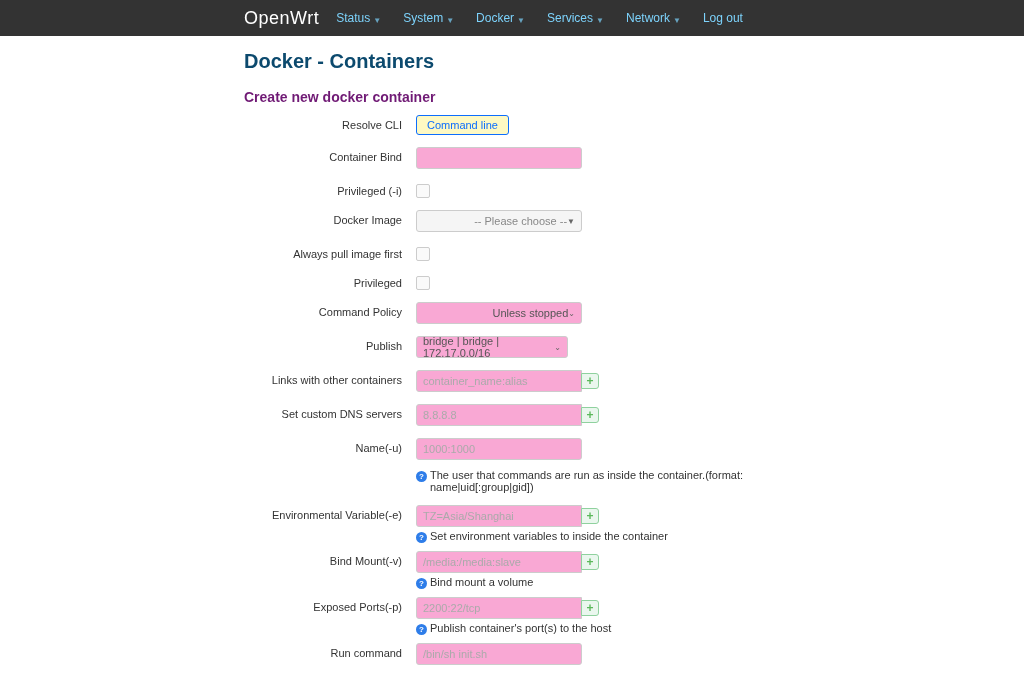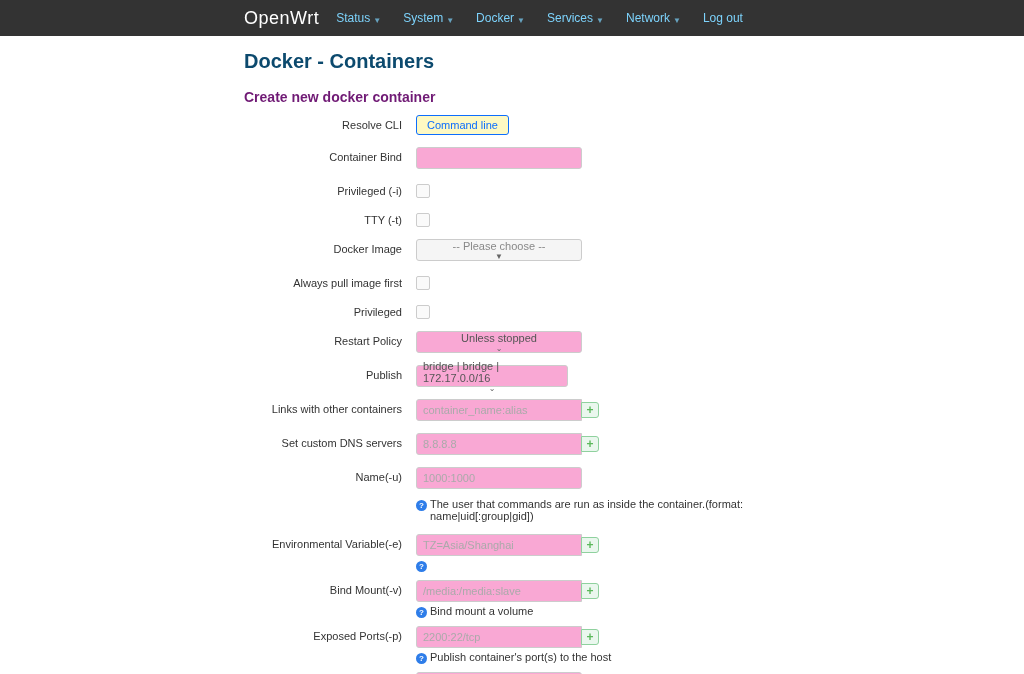--- a/index.html
+++ b/index.html
@@ -19,21 +19,21 @@
 .form-row.tight { margin-bottom: 8px; }
 .form-label { width: 172px; text-align: right; padding-right: 14px; font-size: 11px; color: #333; padding-top: 4px; flex-shrink: 0; }
 .form-control-wrap { flex: 1; }
 
 .btn-outline { border: 1px solid #0d6efd; color: #0d6efd; background: #fef9c3; padding: 3px 10px; font-size: 11px; border-radius: 3px; cursor: pointer; }
 .checkbox { width: 14px; height: 14px; border: 1px solid #ccc; border-radius: 2px; background: #fafafa; margin-top: 3px; }
 
 input[type=text], .select { height: 22px; border: 1px solid #ccc; border-radius: 3px; padding: 0 6px; font-size: 11px; color: #555; width: 166px; background: #f9a8d4; }
 input[type=text]::placeholder { color: #aaa; }
 
-.select { display: flex; align-items: center; justify-content: center; cursor: pointer; flex-direction: column; }
+.select { display: flex; align-items: center; justify-content: flex-end; cursor: pointer; }
 .select-caret { font-size: 8px; color: #666; }
 
 .with-add { display: flex; align-items: center; }
 .with-add input[type=text] { width: 166px; border-top-right-radius: 0; border-bottom-right-radius: 0; }
 .add-btn { width: 18px; display: flex; align-items: center; justify-content: center; border: 1px solid #8fd19e; background: #eaf7ee; color: #5cb85c; font-size: 12px; font-weight: bold; border-radius: 0 3px 3px 0; margin-left: -1px; cursor: pointer; }
 
 .hint { font-size: 11px; color: #333; margin-top: 3px; display: flex; align-items: flex-start; }
 .hint-icon { display: inline-flex; width: 11px; height: 11px; border-radius: 50%; background: #2e7de9; color: #fff; align-items: center; justify-content: center; font-size: 8px; font-weight: bold; margin-right: 3px; margin-top: 2px; flex-shrink: 0; }
 </style>
 </head>
@@ -78,26 +78,20 @@
     <div class="form-control-wrap"><input type="text" style=""></div>
   </div>
 
   <div class="form-row">
     <div class="form-label">Privileged (-i)</div>
     <div class="form-control-wrap">
         <div class="checkbox"></div>
       </div>
   </div>
 
-  <div class="form-row">
-    <div class="form-label">TTY (-t)</div>
-    <div class="form-control-wrap">
-        <div class="checkbox"></div>
-      </div>
-  </div>
 
   <div class="form-row">
     <div class="form-label">Docker Image</div>
     <div class="form-control-wrap">
       <div class="select" style="width:166px;background:#f5f5f5;">
         <span style="color:#888">-- Please choose --</span>
         <span class="select-caret">▼</span>
       </div>
     </div>
   </div>
@@ -110,21 +104,21 @@
   </div>
 
   <div class="form-row">
     <div class="form-label">Privileged</div>
     <div class="form-control-wrap">
         <div class="checkbox"></div>
       </div>
   </div>
 
   <div class="form-row">
-    <div class="form-label">Restart Policy</div>
+    <div class="form-label">Command Policy</div>
     <div class="form-control-wrap">
       <div class="select" style="width:166px">
         <span>Unless stopped</span>
         <span class="select-caret">⌄</span>
       </div>
     </div>
   </div>
 
   <div class="form-row">
     <div class="form-label">Publish</div>
@@ -175,20 +169,21 @@
 
   <div class="form-row tight">
     <div class="form-label">Environmental Variable(-e)</div>
     <div class="form-control-wrap">
       <div class="with-add">
         <input type="text" placeholder="TZ=Asia/Shanghai" style="">
         <div class="add-btn">+</div>
       </div>
       <div class="hint">
         <span class="hint-icon">?</span>
+        <span>Set environment variables to inside the container</span>
       </div>
     </div>
   </div>
 
   <div class="form-row tight">
     <div class="form-label">Bind Mount(-v)</div>
     <div class="form-control-wrap">
       <div class="with-add">
         <input type="text" placeholder="/media:/media:slave" style="">
         <div class="add-btn">+</div>

